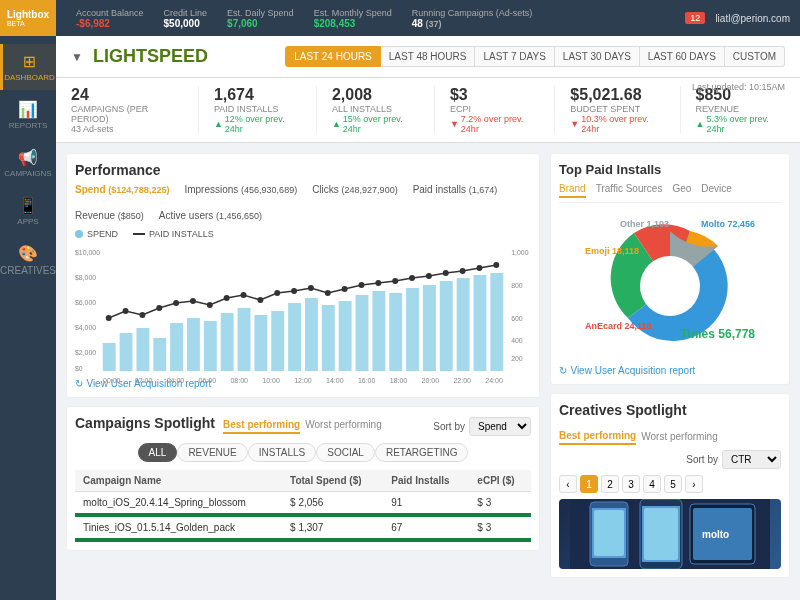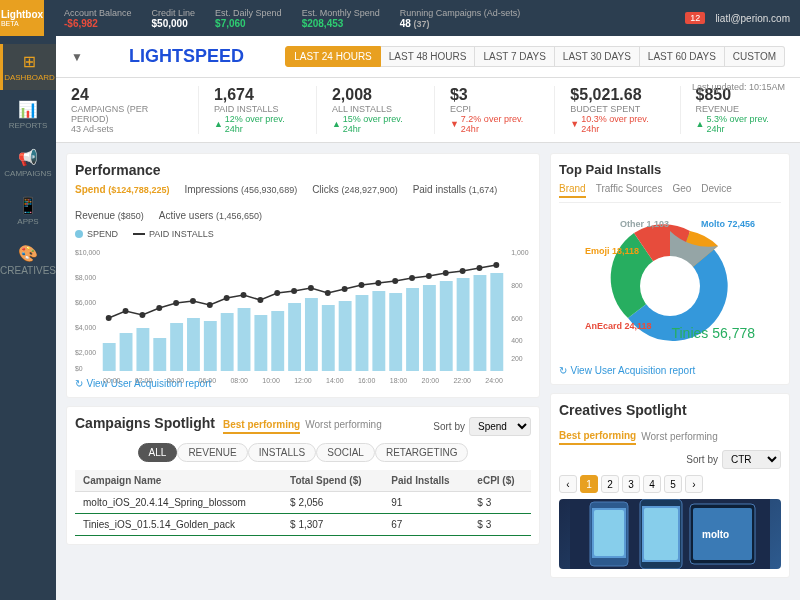--- a/index.html
+++ b/index.html
@@ -12,21 +12,21 @@
       display: flex;
       align-items: center;
       height: 36px;
       padding: 0 10px;
       gap: 20px;
       font-size: 10px;
     }
     .logo-area {
       display: flex; align-items: center; gap: 5px;
       background: #e8a020;
-      width: 44px; height: 36px;
+      width: 56px; height: 36px;
       justify-content: center;
       margin-left: -10px;
       flex-shrink: 0;
     }
     .logo-text { font-size: 10px; color: #fff; font-weight: bold; line-height: 1; text-align: center; }
     .logo-beta { font-size: 7px; color: #fff; display: block; }
     .topbar-item { display: flex; flex-direction: column; }
     .topbar-item .label { color: #aaa; font-size: 9px; }
     .topbar-item .value { color: #fff; font-size: 10px; font-weight: bold; }
     .topbar-item .value.red { color: #e74c3c; }
@@ -61,21 +61,21 @@
     
     #content-header {
       background: #fff;
       border-bottom: 1px solid #ddd;
       padding: 0 15px;
       display: flex;
       align-items: center;
       height: 42px;
       gap: 10px;
     }
-    .lightspeed-title { font-size: 18px; font-weight: bold; color: #1d4ed8; display: flex; align-items: center; gap: 5px; margin-left: 36px; }
+    .lightspeed-title { font-size: 18px; font-weight: bold; color: #4d7c0f; display: flex; align-items: center; gap: 5px; }
     .chevron { color: #666; font-size: 12px; }
     .time-tabs { margin-left: auto; display: flex; }
     .time-tab {
       padding: 4px 8px; font-size: 10px; cursor: pointer;
       border: 1px solid #ddd; border-left: none; background: #f9f9f9; color: #555;
     }
     .time-tab:first-child { border-left: 1px solid #ddd; border-radius: 3px 0 0 3px; }
     .time-tab:last-child { border-radius: 0 3px 3px 0; }
     .time-tab.active { background: #e8a020; color: #fff; border-color: #e8a020; }
 
@@ -129,21 +129,21 @@
     .sort-select { border: 1px solid #ddd; border-radius: 3px; padding: 2px 4px; font-size: 10px; }
 
     
     .filter-pills { display: flex; gap: 0; margin-bottom: 8px; justify-content: center; }
     .pill { padding: 3px 10px; border-radius: 12px; font-size: 10px; cursor: pointer; border: 1px solid #ddd; background: #f9f9f9; color: #555; }
     .pill.active { background: #555; color: #fff; border-color: #555; }
 
     
     .camp-table { width: 100%; border-collapse: collapse; font-size: 10px; background: #fff; }
     .camp-table th { background: #f5f5f5; padding: 5px 8px; text-align: left; font-size: 10px; color: #555; border-bottom: 1px solid #ddd; }
-    .camp-table td { padding: 5px 8px; border-bottom: 1px solid #15803d; color: #333; }
+    .camp-table td { padding: 5px 8px; border-bottom: 4px solid #15803d; color: #333; }
 
     
     .top-paid-title { font-size: 13px; font-weight: bold; color: #333; margin-bottom: 6px; }
     .brand-tabs { display: flex; gap: 10px; font-size: 10px; margin-bottom: 8px; border-bottom: 1px solid #eee; padding-bottom: 4px; }
     .brand-tab { cursor: pointer; padding-bottom: 2px; color: #888; }
     .brand-tab.active { color: #e8a020; border-bottom: 2px solid #e8a020; }
 
     
     .donut-container { position: relative; width: 180px; height: 150px; margin: 0 auto; }
 
@@ -465,21 +465,21 @@
               <path d="M90,75 L54,22 A55,55 0 0,1 110,20 Z" fill="#e74c3c"></path>
 
               <path d="M90,75 L110,20 A55,55 0 0,1 138,35 Z" fill="#f39c12"></path>
 
               <path d="M90,75 L138,35 A55,55 0 0,1 90,20 Z" fill="#95a5a6"></path>
 
               <circle cx="90" cy="75" r="30" fill="white"></circle>
             </svg>
             
             <div style="position:absolute;top:8px;right:5px;font-size:9px;color:#3498db;font-weight:bold;">Molto 72,456</div>
-            <div style="position:absolute;bottom:20px;right:5px;font-size:14px;color:#27ae60;font-weight:normal;">Tinies 56,778</div>
+            <div style="position:absolute;bottom:20px;right:5px;font-size:12px;color:#27ae60;font-weight:bold;">Tinies 56,778</div>
             <div style="position:absolute;bottom:30px;left:5px;font-size:9px;color:#e74c3c;font-weight:bold;">AnEcard 24,118</div>
             <div style="position:absolute;top:35px;left:5px;font-size:9px;color:#f39c12;font-weight:bold;">Emoji 18,118</div>
             <div style="position:absolute;top:8px;left:40px;font-size:9px;color:#95a5a6;font-weight:bold;">Other 1,103</div>
           </div>
           <div class="view-report" style="margin-top:4px;">
             <span>↻</span>
             <span>View User Acquisition report</span>
           </div>
         </div>
 

